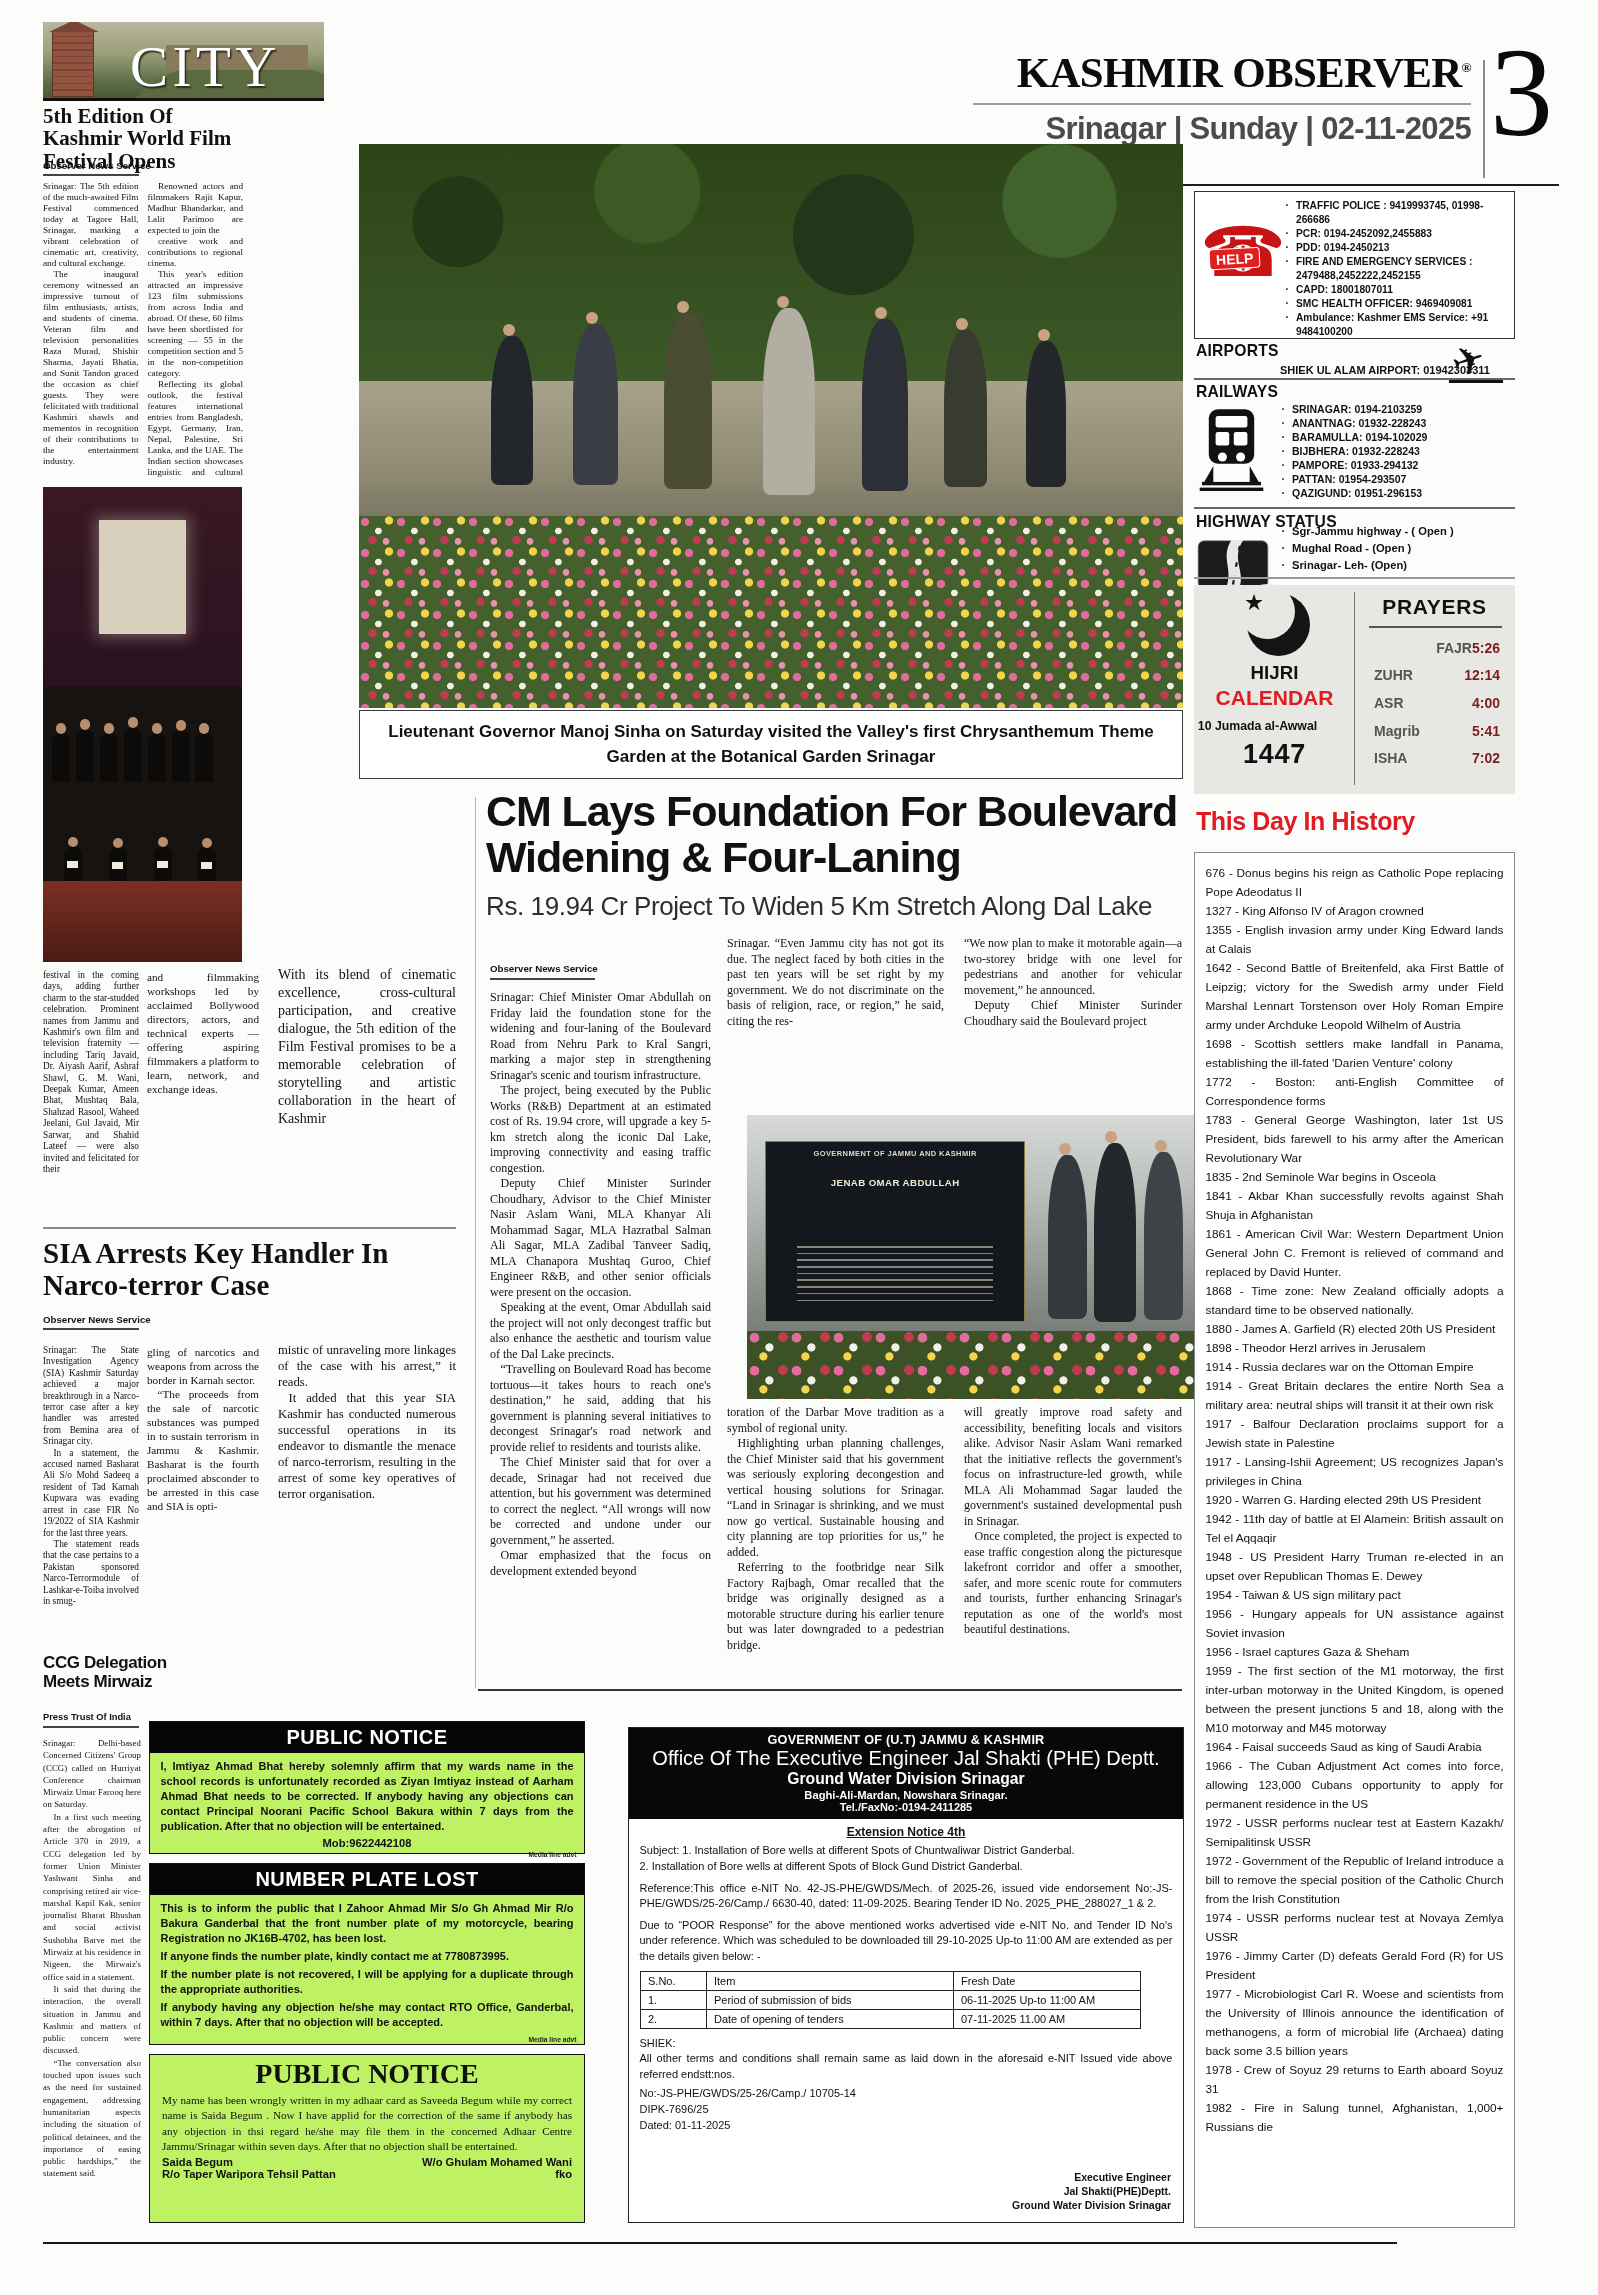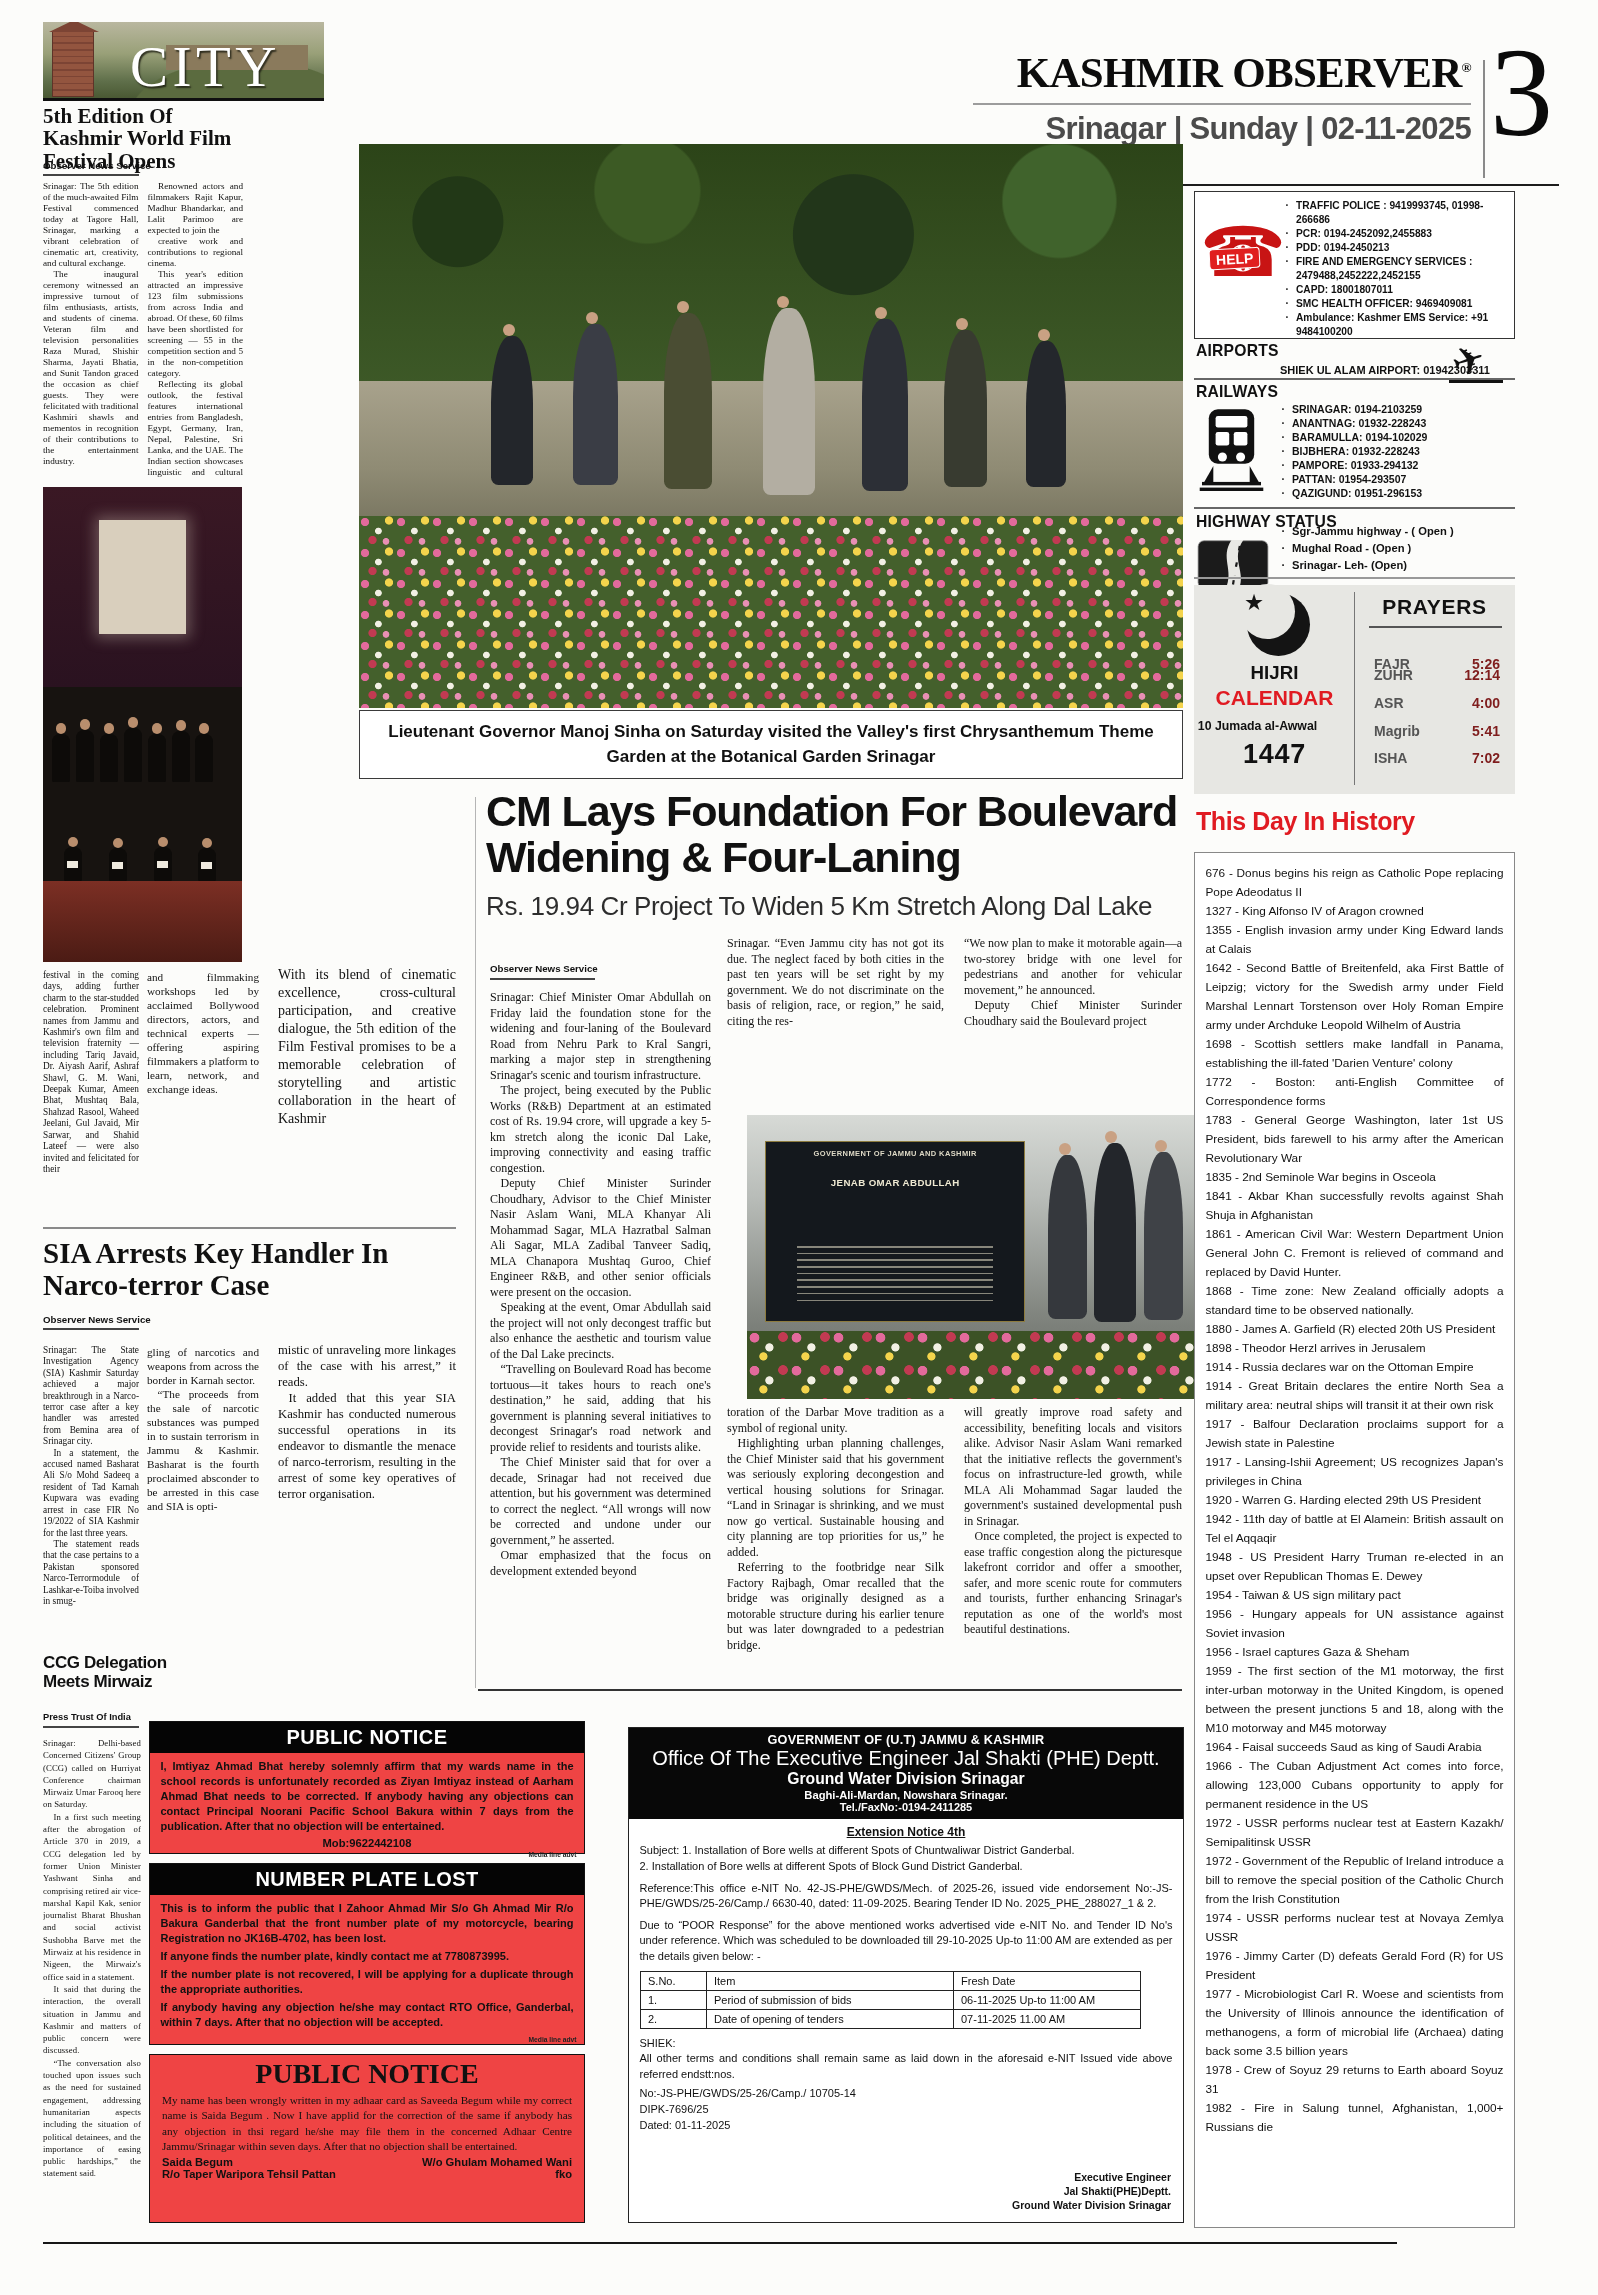--- a/index.html
+++ b/index.html
@@ -113,21 +113,21 @@
   .cm-flowers { position:absolute; bottom:0; left:0; width:100%; height:24%; background-color:#3c5226;
     background-image:
       radial-gradient(circle at 7.5px 6.7px, #e36a9c 0 4.5px, transparent 5.2px),
       radial-gradient(circle at 22.4px 16.4px, #f2f0e4 0 3.7px, transparent 4.5px),
       radial-gradient(circle at 36px 6px, #c23a52 0 4.5px, transparent 5.2px),
       radial-gradient(circle at 16.4px 25.4px, #f4d44c 0 3.7px, transparent 4.5px);
     background-size:42px 33px; }
   .cm-rule { left:478px; top:1689px; width:704px; height:1.5px; background:#333; }
 
   
-  .nbox { position:absolute; left:149px; width:436px; border:1.5px solid #111; background:#ef4444; }
+  .nbox { position:absolute; left:149px; width:436px; border:1.5px solid #111; background:#bef264; }
   .nbar { background:#050505; color:#fff; text-align:center; font-weight:800; font-size:20px; letter-spacing:0.4px; padding:3.7px 0 4.5px; }
   .nbody { padding:6px 10.5px 1.5px; font-size:11px; font-weight:700; line-height:15px; text-align:justify; }
   .nmob { text-align:center; font-weight:800; font-size:11.2px; margin-top:1.5px; }
   .ntag { text-align:right; font-size:6.7px; font-weight:800; padding:1.5px 7.5px 3px; color:#222; }
   .notice1 { top:1721px; height:133px; }
   .notice2 { top:1863px; height:182px; }
   .notice2 .nbody div { margin-bottom:3px; text-indent:0; }
   .notice3 { top:2054px; height:169px; }
   .n3-head { text-align:center; font-family:"Liberation Serif", serif; font-size:28px; font-weight:700; margin-top:3px; }
   .n3-body { padding:3px 12px 0; font-family:"Liberation Serif", serif; font-size:11.2px; line-height:15.3px; text-align:justify; }
@@ -478,21 +478,21 @@
   <div class="abs hijri-box"></div>
   <div class="crescent"></div>
   <span class="cres-star">★</span>
   <div class="hijri-t1">HIJRI</div>
   <div class="hijri-t2">CALENDAR</div>
   <div class="hijri-date">10 Jumada al-Awwal</div>
   <div class="hijri-year">1447</div>
   <div class="hijri-div"></div>
   <div class="prayers-title">PRAYERS</div>
   <div class="prayers-under"></div>
-  <div class="p-row" style="top:656px;">
+  <div class="p-row" style="top:640px;justify-content:flex-end;">
     <span class="p-name">FAJR</span>
     <span class="p-time">5:26</span>
   </div>
   <div class="p-row" style="top:667px;">
     <span class="p-name">ZUHR</span>
     <span class="p-time">12:14</span>
   </div>
   <div class="p-row" style="top:695px;">
     <span class="p-name">ASR</span>
     <span class="p-time">4:00</span>

